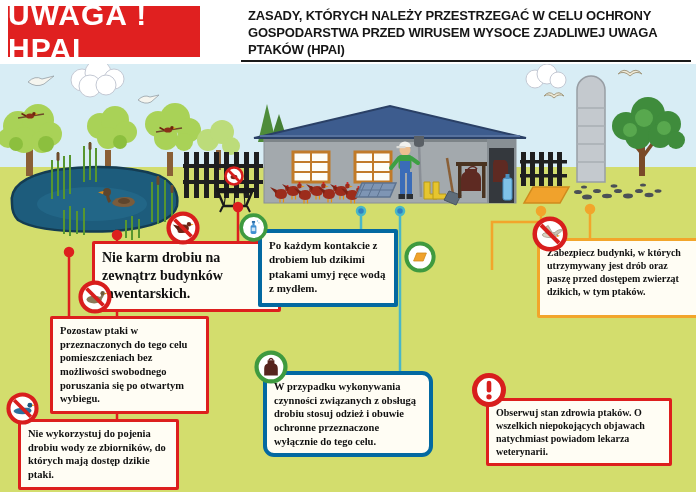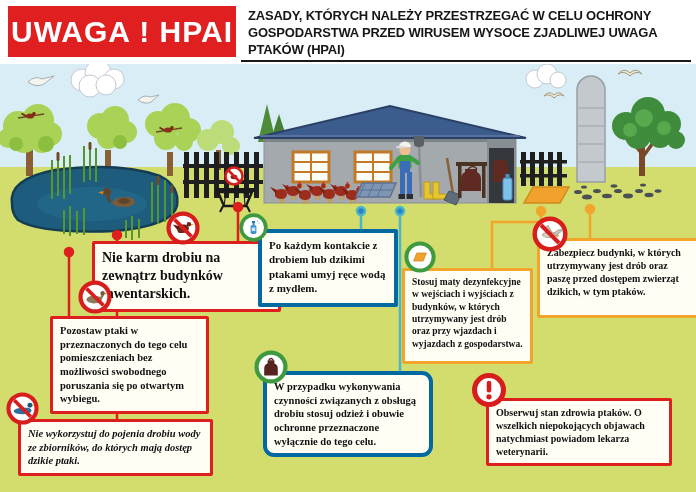--- a/index.html
+++ b/index.html
@@ -1,42 +1,42 @@
 <!DOCTYPE html>
 <html><head>
 <meta charset="utf-8">
 <style>
   * { margin:0; padding:0; box-sizing:border-box; }
   body { background:#e9e9e9; font-family:"Liberation Sans", sans-serif; }
   .poster { position:relative; width:696px; height:492px; background:#fff; overflow:hidden; }
 
   
   .header { position:absolute; left:0; top:0; width:696px; height:64px; background:#ffffff; z-index:20; }
-  .banner { position:absolute; left:8px; top:6px; width:228px; height:51px; background:#e02020;
+  .banner { position:absolute; left:8px; top:6px; width:192px; height:51px; background:#e02020;
             display:flex; align-items:center; justify-content:center; }
   .banner span { color:#fff; font-weight:bold; font-size:30px; letter-spacing:1px; font-family:"Liberation Sans",sans-serif; }
   .title { position:absolute; left:248px; top:7px; width:442px; font-weight:bold; font-size:13px;
            line-height:1.32; color:#161616; letter-spacing:-0.2px; font-family:"Liberation Sans",sans-serif; }
   .header-rule { position:absolute; left:241px; top:60px; width:450px; height:2px; background:#1a1a1a; }
 
   
   .scene { position:absolute; left:0; top:64px; width:696px; height:428px; z-index:1; }
   .leaders { position:absolute; left:0; top:0; width:696px; height:492px; z-index:5; pointer-events:none; }
 
   
   .box { position:absolute; background:#fffdf4; color:#101010; z-index:10;
          font-family:"Liberation Serif", serif; font-weight:bold; line-height:1.3;
          padding:5px 7px; border-radius:2px; }
   .b-red   { border:3px solid #dd1f1e; }
   .b-teal  { border:4px solid #0369a1; }
   .b-orange{ border:3px solid #f2a52b; }
 
   .box1 { left:92px;  top:241px; width:189px; font-size:14px; }
   .box2 { left:50px;  top:316px; width:159px; font-size:10.5px; }
-  .box3 { left:18px;  top:419px; width:195px; font-size:10.5px;font-style:italic; }
+  .box3 { left:18px;  top:419px; width:161px; font-size:10.5px; }
   .box4 { left:258px; top:229px; width:140px; font-size:11px;  min-height:78px;}
   .box5 { left:402px; top:268px; width:131px; font-size:9.5px; min-height:96px;}
   .box6 { left:537px; top:238px; width:166px; font-size:10px;  min-height:80px;}
   .box7 { left:263px; top:371px; width:170px; font-size:10.5px;border-radius:11px;}
   .box8 { left:486px; top:398px; width:186px; font-size:10px;}
 
   
   .cicon { position:absolute; z-index:15; }
   .i1 { left:166px; top:211px; width:34px; height:34px; }
   .i2 { left:78px;  top:280px; width:34px; height:34px; }
@@ -343,21 +343,20 @@
         <circle cx="541" cy="211" r="4"></circle>
       <path d="M590,209 V240" fill="none"></path>
         <circle cx="590" cy="209" r="4"></circle>
     </g>
   </svg>
 
   <div class="box box1 b-red">Nie karm drobiu na zewnątrz budynków inwentarskich.</div>
   <div class="box box2 b-red">Pozostaw ptaki w przeznaczonych do tego celu pomieszczeniach bez możliwości swobodnego poruszania się po otwartym wybiegu.</div>
   <div class="box box3 b-red">Nie wykorzystuj do pojenia drobiu wody ze zbiorników, do których mają dostęp dzikie ptaki.</div>
   <div class="box box4 b-teal">Po każdym kontakcie z drobiem lub dzikimi ptakami umyj ręce wodą z mydłem.</div>
-  <div class="box box5 b-orange">Stosuj maty dezynfekcyjne w wejściach i wyjściach z budynków, w których utrzymywany jest drób oraz przy wjazdach i wyjazdach z gospodarstwa.</div>
   <div class="box box6 b-orange">Zabezpiecz budynki, w których utrzymywany jest drób oraz paszę przed dostępem zwierząt dzikich, w tym ptaków.</div>
   <div class="box box7 b-teal">W przypadku wykonywania czynności związanych z obsługą drobiu stosuj odzież i obuwie ochronne przeznaczone wyłącznie do tego celu.</div>
   <div class="box box8 b-red">Obserwuj stan zdrowia ptaków. O wszelkich niepokojących objawach natychmiast powiadom lekarza weterynarii.</div>
 
   <div class="cicon i1">
     <svg viewBox="0 0 40 40">
       <circle cx="20" cy="20" r="17" fill="#fff" stroke="#d81e1d" stroke-width="5"></circle>
       <path d="M14,25 Q11,18 19,16 Q26,15 27,20 Q27,26 19,26 Q15,26 14,25 Z" fill="#6e2418"></path>
       <path d="M14,23 L8,16 L16,18 Z" fill="#5c1c10"></path>
       <circle cx="27" cy="15.5" r="2.6" fill="#6e2418"></circle>

